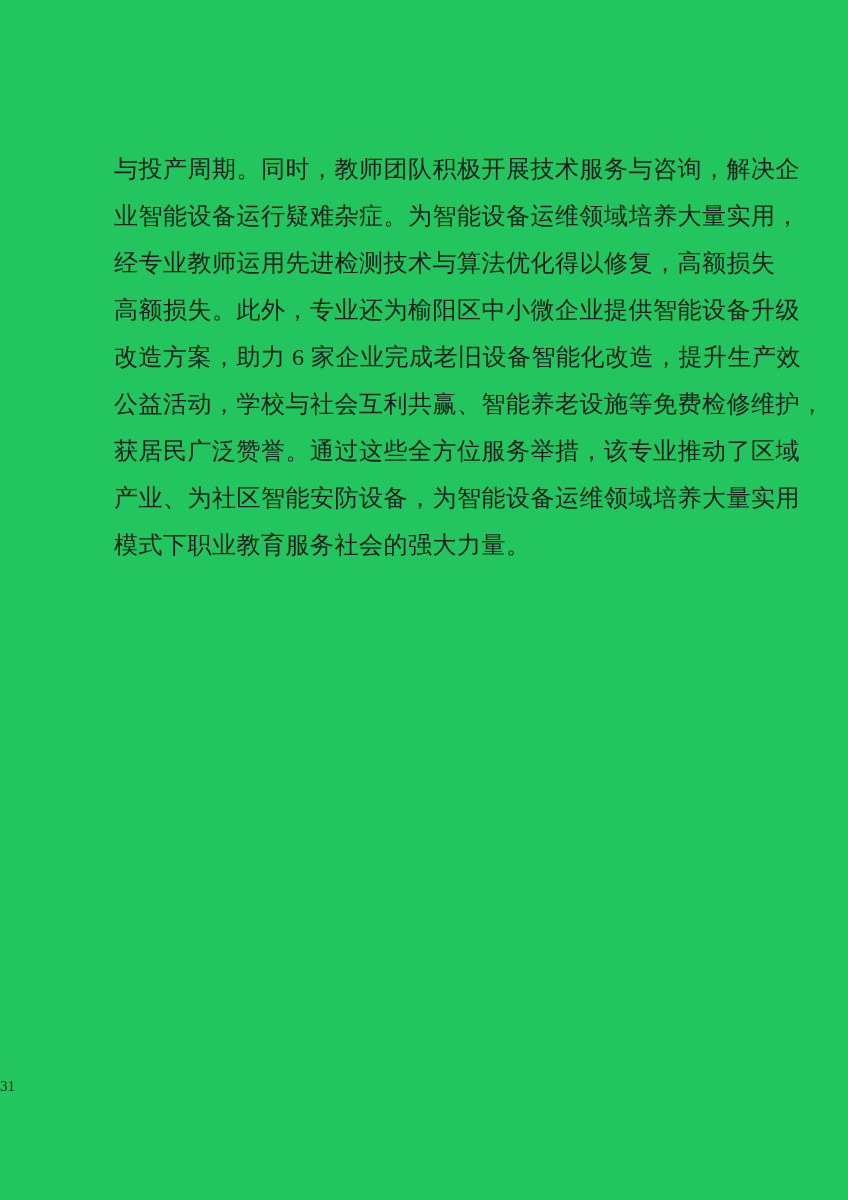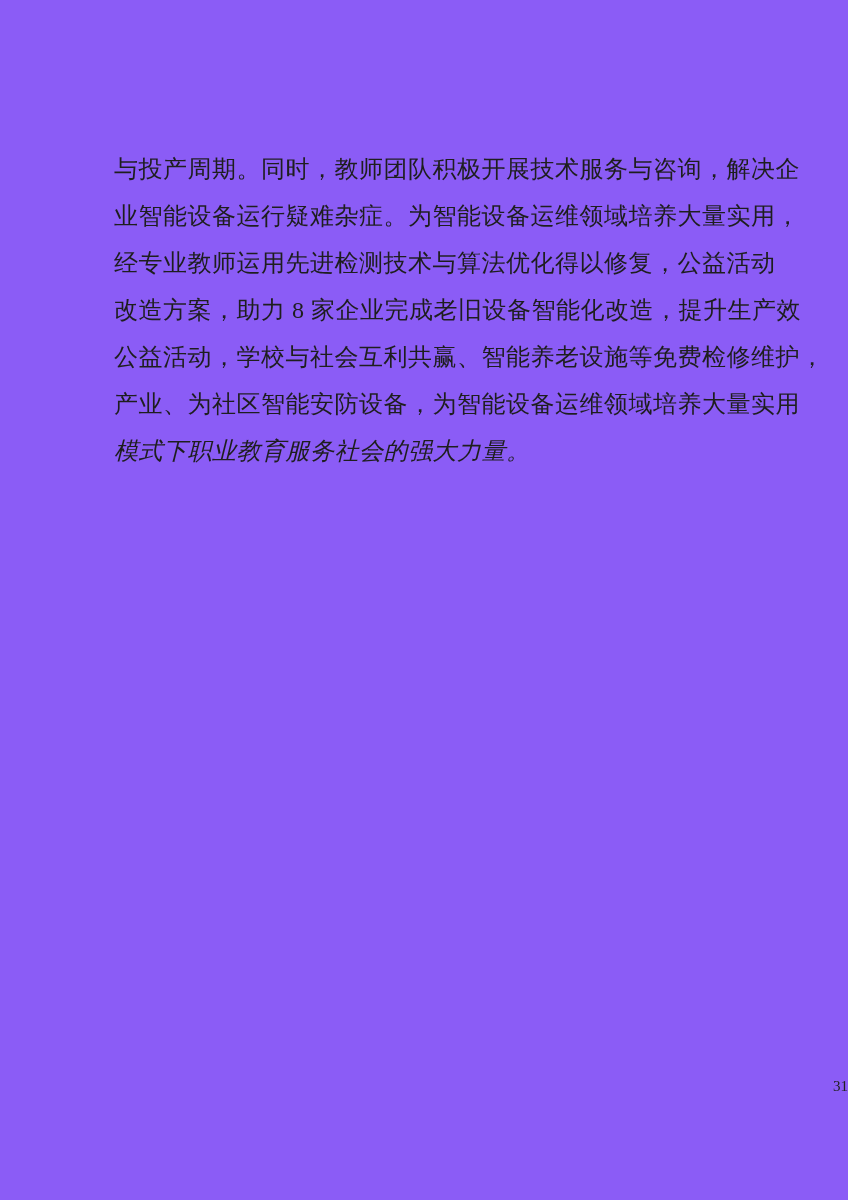--- a/index.html
+++ b/index.html
@@ -4,21 +4,21 @@
 <style>
   html, body {
     margin: 0;
     padding: 0;
     background: #ffffff;
   }
   .page {
     position: relative;
     width: 848px;
     height: 1200px;
-    background: #8b5cf6;
+    background: #22c55e;
     overflow: hidden;
     font-family: "Liberation Serif", "DejaVu Serif", serif;
     color: #1e1e1e;
   }
   .text-block {
     position: absolute;
     left: 114px;
     top: 146px;
     width: 626px;
   }
@@ -30,42 +30,43 @@
     text-align: justify;
     text-align-last: justify;
     text-justify: inter-character;
     letter-spacing: 0.5px;
     font-weight: 400;
   }
   .text-line.last {
     text-align: left;
     text-align-last: left;
     white-space: normal;
-    font-style: italic;
   }
   .page-number {
     position: absolute;
     left: 0;
     top: 1078px;
     width: 100%;
-    text-align: right;
+    text-align: left;
     font-size: 15px;
     color: #222222;
   }
 </style>
 </head>
 <body>
 
 <div class="page">
 
   <div class="text-block">
     <div class="text-line">与投产周期。同时，教师团队积极开展技术服务与咨询，解决企</div>
     <div class="text-line">业智能设备运行疑难杂症。为智能设备运维领域培养大量实用，</div>
-    <div class="text-line">经专业教师运用先进检测技术与算法优化得以修复，公益活动</div>
-    <div class="text-line">改造方案，助力 8 家企业完成老旧设备智能化改造，提升生产效</div>
+    <div class="text-line">经专业教师运用先进检测技术与算法优化得以修复，高额损失</div>
+    <div class="text-line">高额损失。此外，专业还为榆阳区中小微企业提供智能设备升级</div>
+    <div class="text-line">改造方案，助力 6 家企业完成老旧设备智能化改造，提升生产效</div>
     <div class="text-line">公益活动，学校与社会互利共赢、智能养老设施等免费检修维护，</div>
+    <div class="text-line">获居民广泛赞誉。通过这些全方位服务举措，该专业推动了区域</div>
     <div class="text-line">产业、为社区智能安防设备，为智能设备运维领域培养大量实用</div>
     <div class="text-line last">模式下职业教育服务社会的强大力量。</div>
   </div>
 
   <div class="page-number">31</div>
 
 </div>
 
 </body></html>

